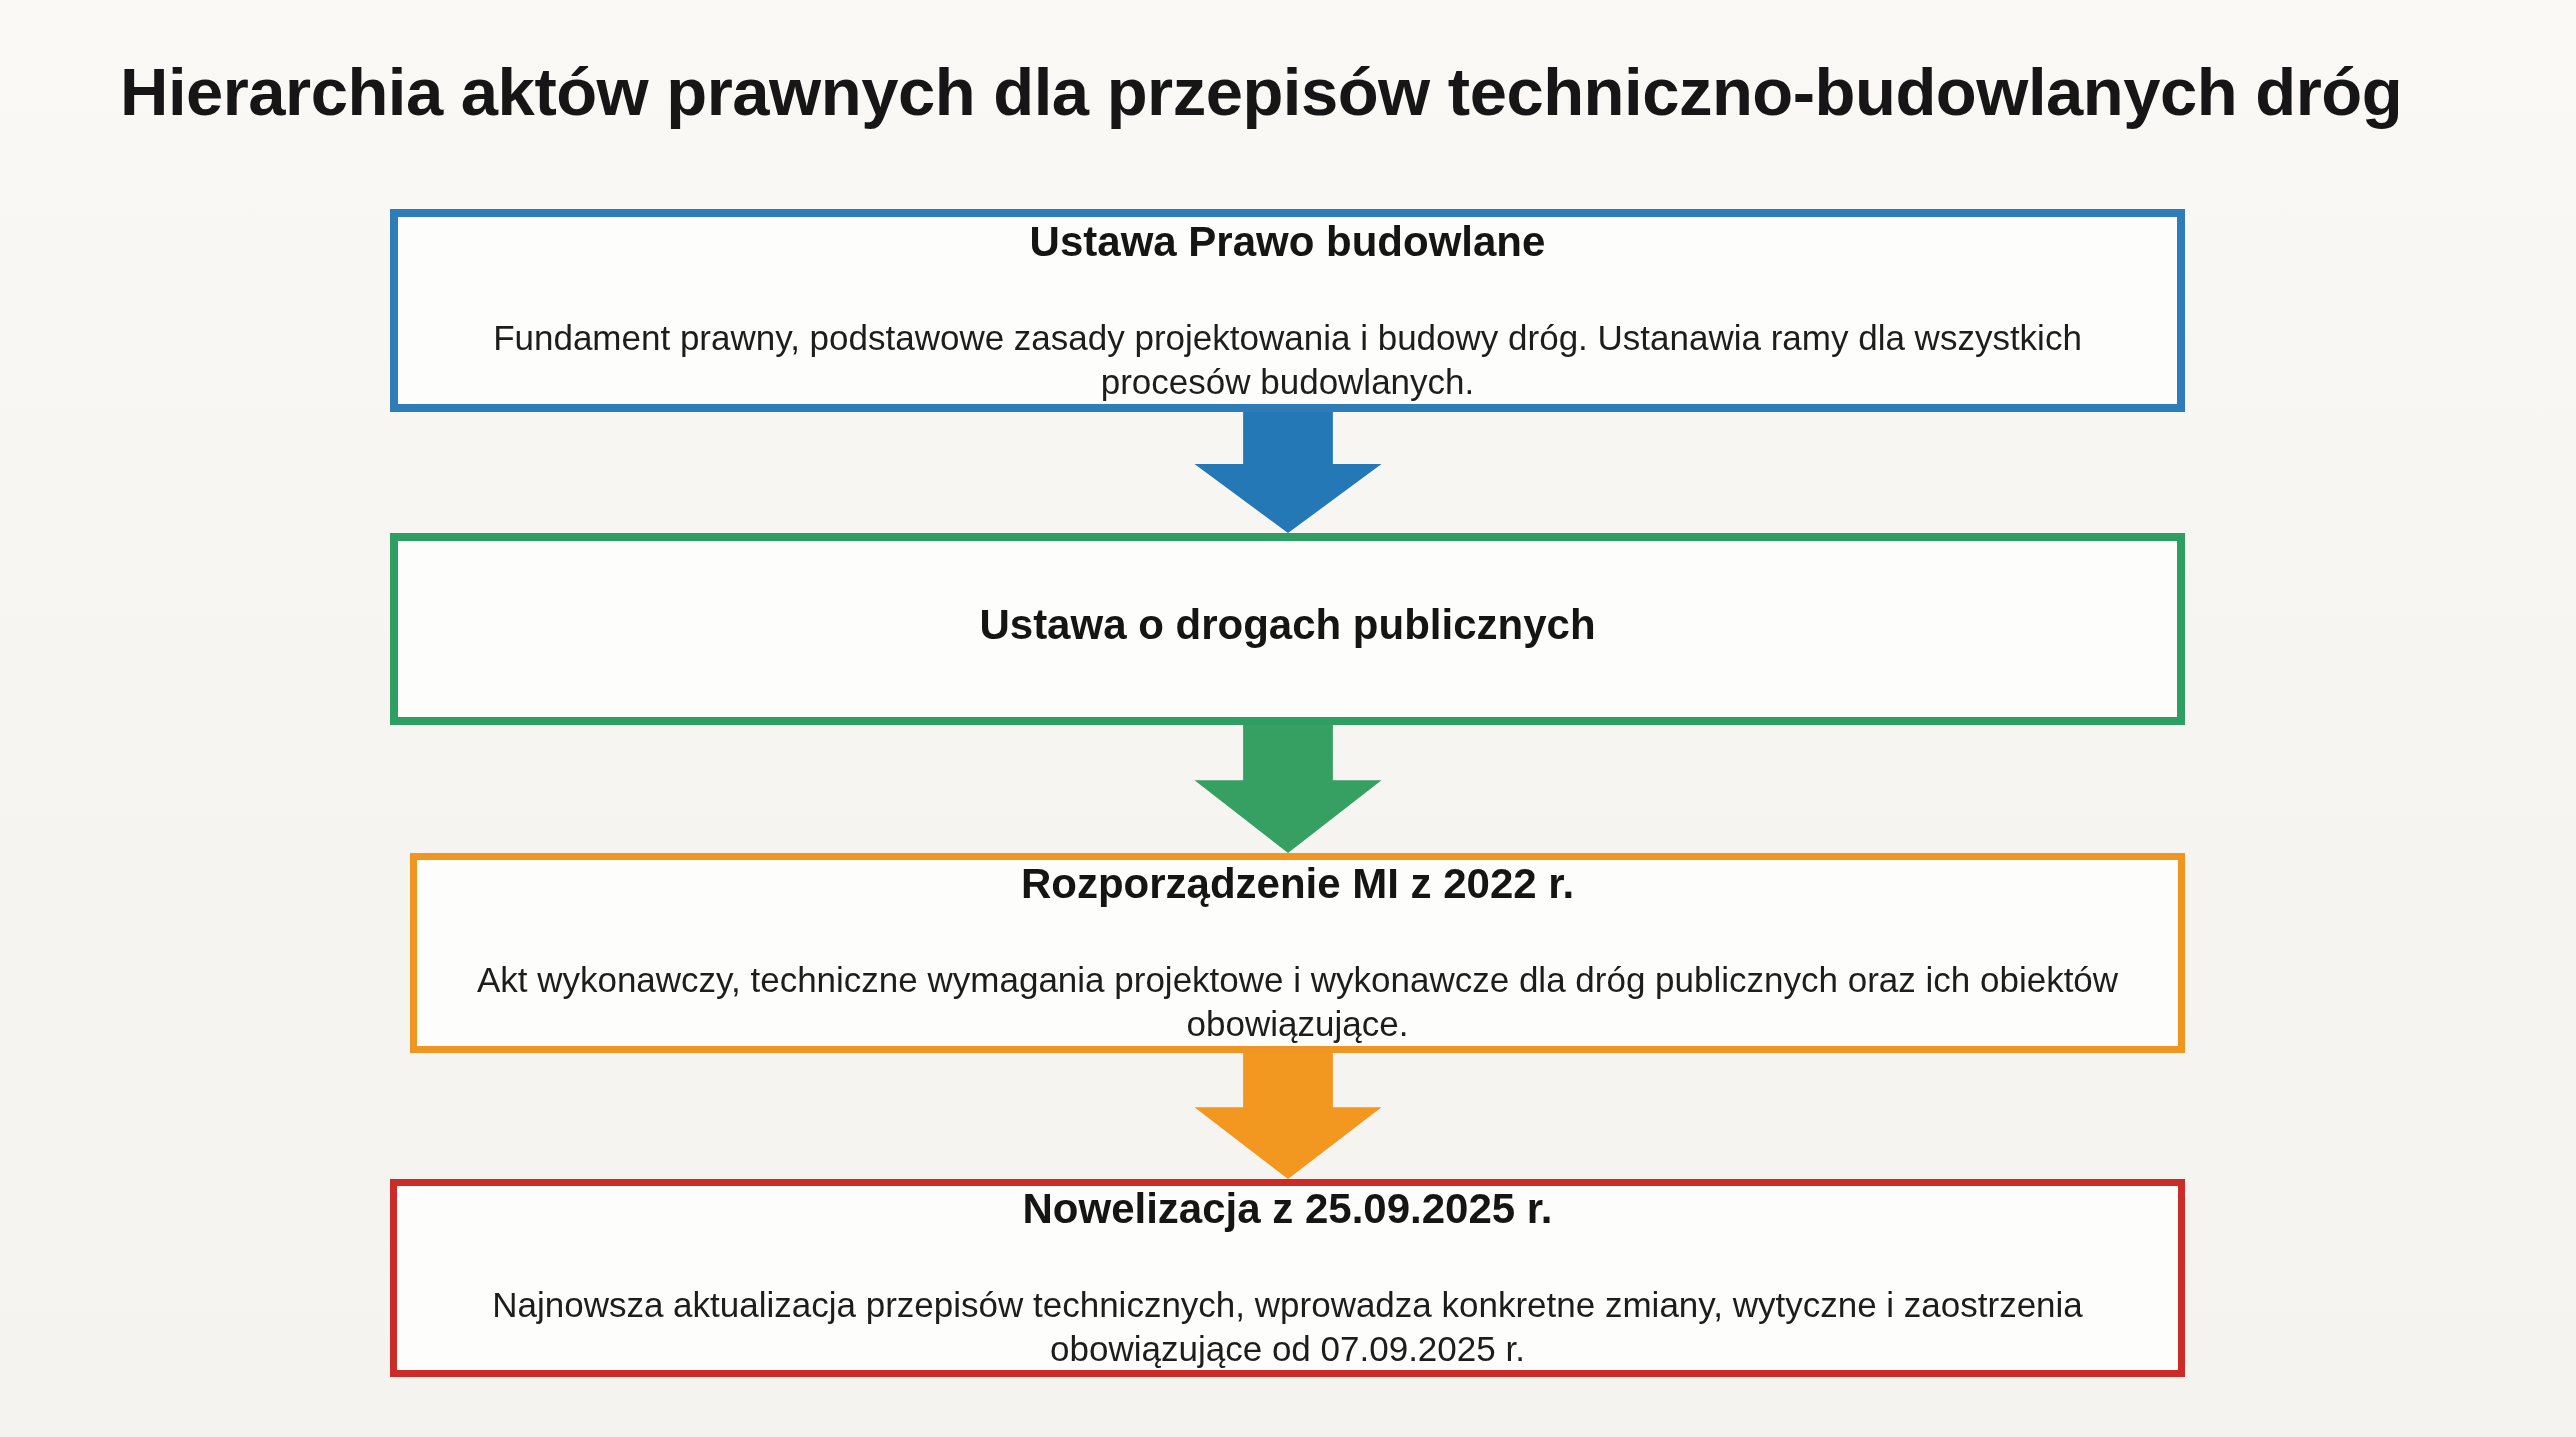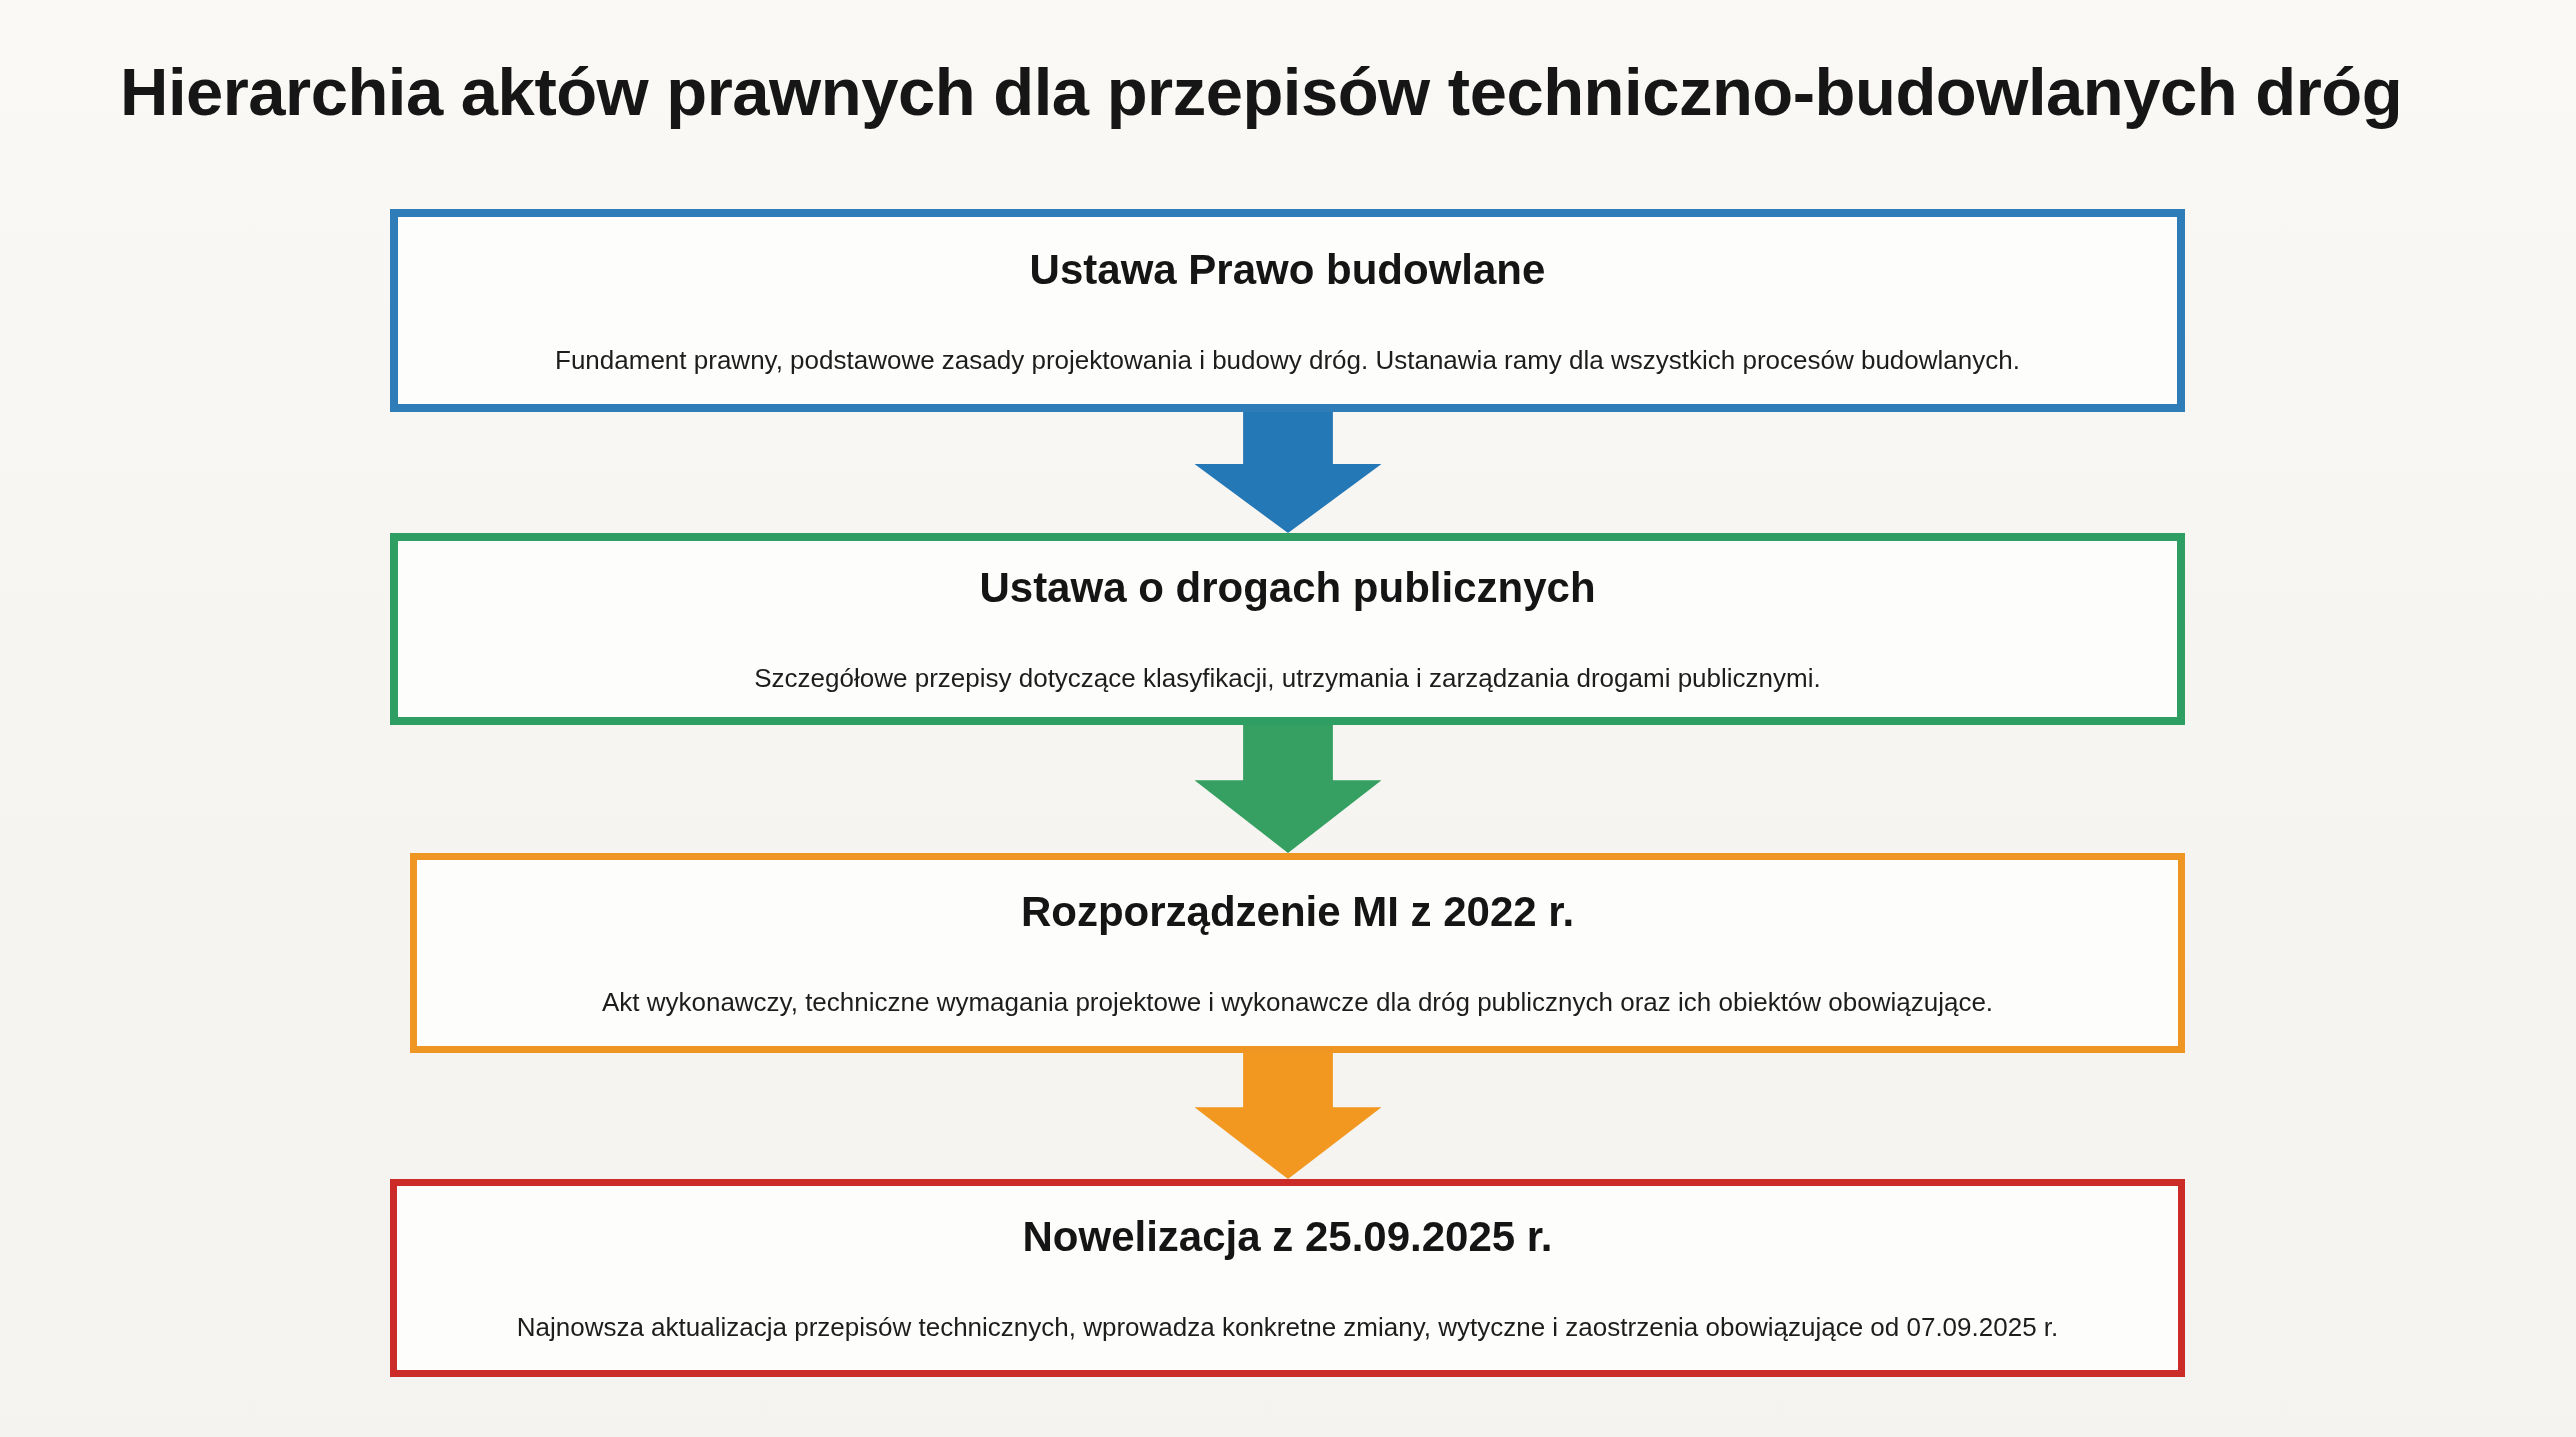--- a/index.html
+++ b/index.html
@@ -69,21 +69,21 @@
   .node-title {
     font-size: 42px;
     font-weight: bold;
     color: #151515;
     line-height: 1.18;
     margin-bottom: 9.4px;
     white-space: nowrap;
   }
 
   .node-desc {
-    font-size: 26px;
+    font-size: 35px;
     font-weight: normal;
     color: #1d1d1d;
     line-height: 1.26;
     max-width: 1685px;
   }
 
   
   .node-1 { height: 203px; border-width: 8.4px;  border-color: #2e7cb8; }
   .node-2 { height: 192px; border-width: 8.4px;  border-color: #2f9e63; }
   .node-3 { height: 200px; border-width: 7.5px;  border-color: #ef9522; margin-left: 20px; }
@@ -128,21 +128,20 @@
     <div class="gap">
       <div class="arrow">
         <svg viewBox="0 0 200 130" preserveAspectRatio="none" aria-hidden="true">
           <polygon class="arrow-blue" points="52,0 148,0 148,56 200,56 100,130 0,56 52,56" style="fill: rgb(36, 120, 182);"></polygon>
         </svg>
       </div>
     </div>
 
     <div class="node node-2" style="border-color: rgb(47, 158, 99);">
       <div class="node-title">Ustawa o drogach publicznych</div>
-      <div class="node-desc">Szczegółowe przepisy dotyczące klasyfikacji, utrzymania i zarządzania drogami publicznymi.</div>
     </div>
 
     <div class="gap gap-2">
       <div class="arrow">
         <svg viewBox="0 0 200 130" preserveAspectRatio="none" aria-hidden="true">
           <polygon class="arrow-green" points="52,0 148,0 148,56 200,56 100,130 0,56 52,56" style="fill: rgb(53, 160, 98);"></polygon>
         </svg>
       </div>
     </div>
 

